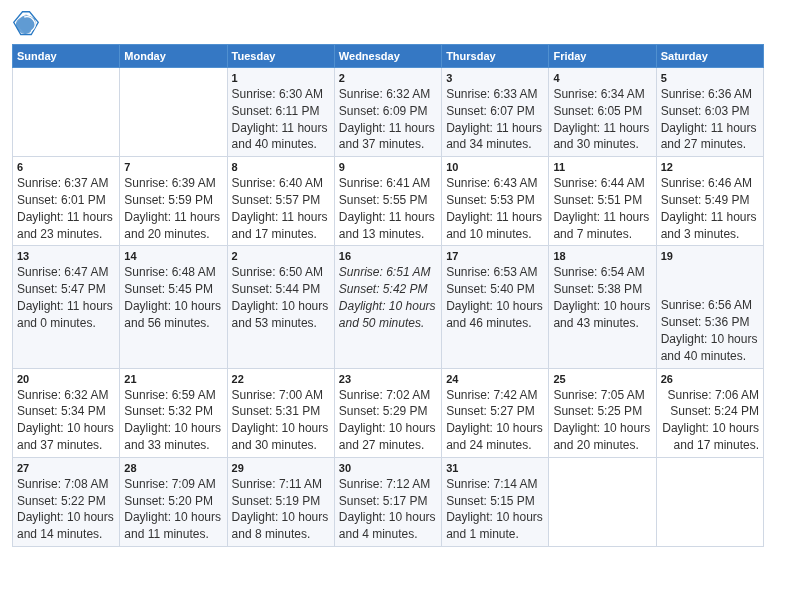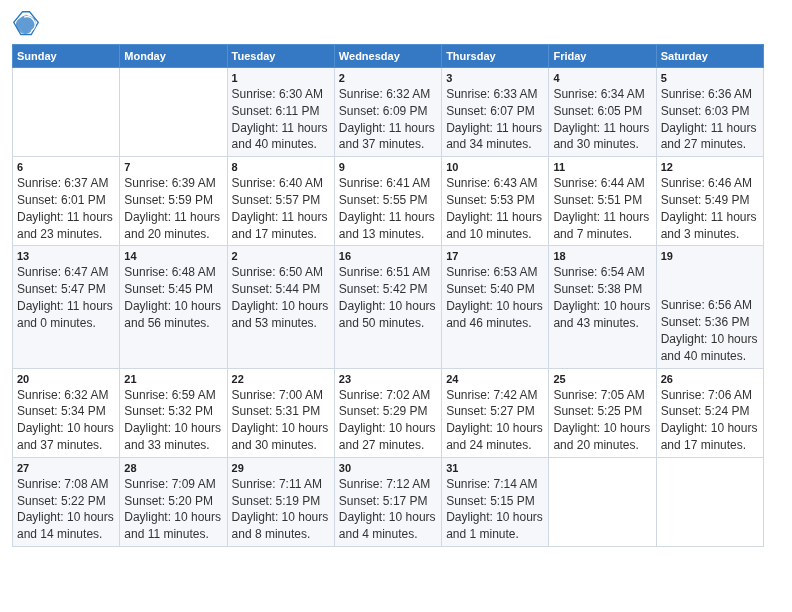--- a/index.html
+++ b/index.html
@@ -231,21 +231,21 @@
 Daylight: 10 hours and 56 minutes.</div>
           </td>
           <td>
             <span class="day-num">2</span>
             <div class="cell-text" style="white-space: pre-line;">Sunrise: 6:50 AM
 Sunset: 5:44 PM
 Daylight: 10 hours and 53 minutes.</div>
           </td>
           <td>
             <span class="day-num">16</span>
-            <div class="cell-text" style="white-space: pre-line;">Sunrise: 6:51 AM
+            <div class="cell-text" style="white-space: pre-line; font-style: italic;">Sunrise: 6:51 AM
 Sunset: 5:42 PM
 Daylight: 10 hours and 50 minutes.</div>
           </td>
           <td>
             <span class="day-num">17</span>
             <div class="cell-text" style="white-space: pre-line;">Sunrise: 6:53 AM
 Sunset: 5:40 PM
 Daylight: 10 hours and 46 minutes.</div>
           </td>
           <td>
@@ -293,21 +293,21 @@
 Daylight: 10 hours and 24 minutes.</div>
           </td>
           <td>
             <span class="day-num">25</span>
             <div class="cell-text" style="white-space: pre-line;">Sunrise: 7:05 AM
 Sunset: 5:25 PM
 Daylight: 10 hours and 20 minutes.</div>
           </td>
           <td>
             <span class="day-num">26</span>
-            <div class="cell-text" style="white-space: pre-line;">Sunrise: 7:06 AM
+            <div class="cell-text" style="white-space: pre-line; text-align: right;">Sunrise: 7:06 AM
 Sunset: 5:24 PM
 Daylight: 10 hours and 17 minutes.</div>
           </td>
         </tr>
         <tr>
           <td>
             <span class="day-num">27</span>
             <div class="cell-text" style="white-space: pre-line;">Sunrise: 7:08 AM
 Sunset: 5:22 PM
 Daylight: 10 hours and 14 minutes.</div>

